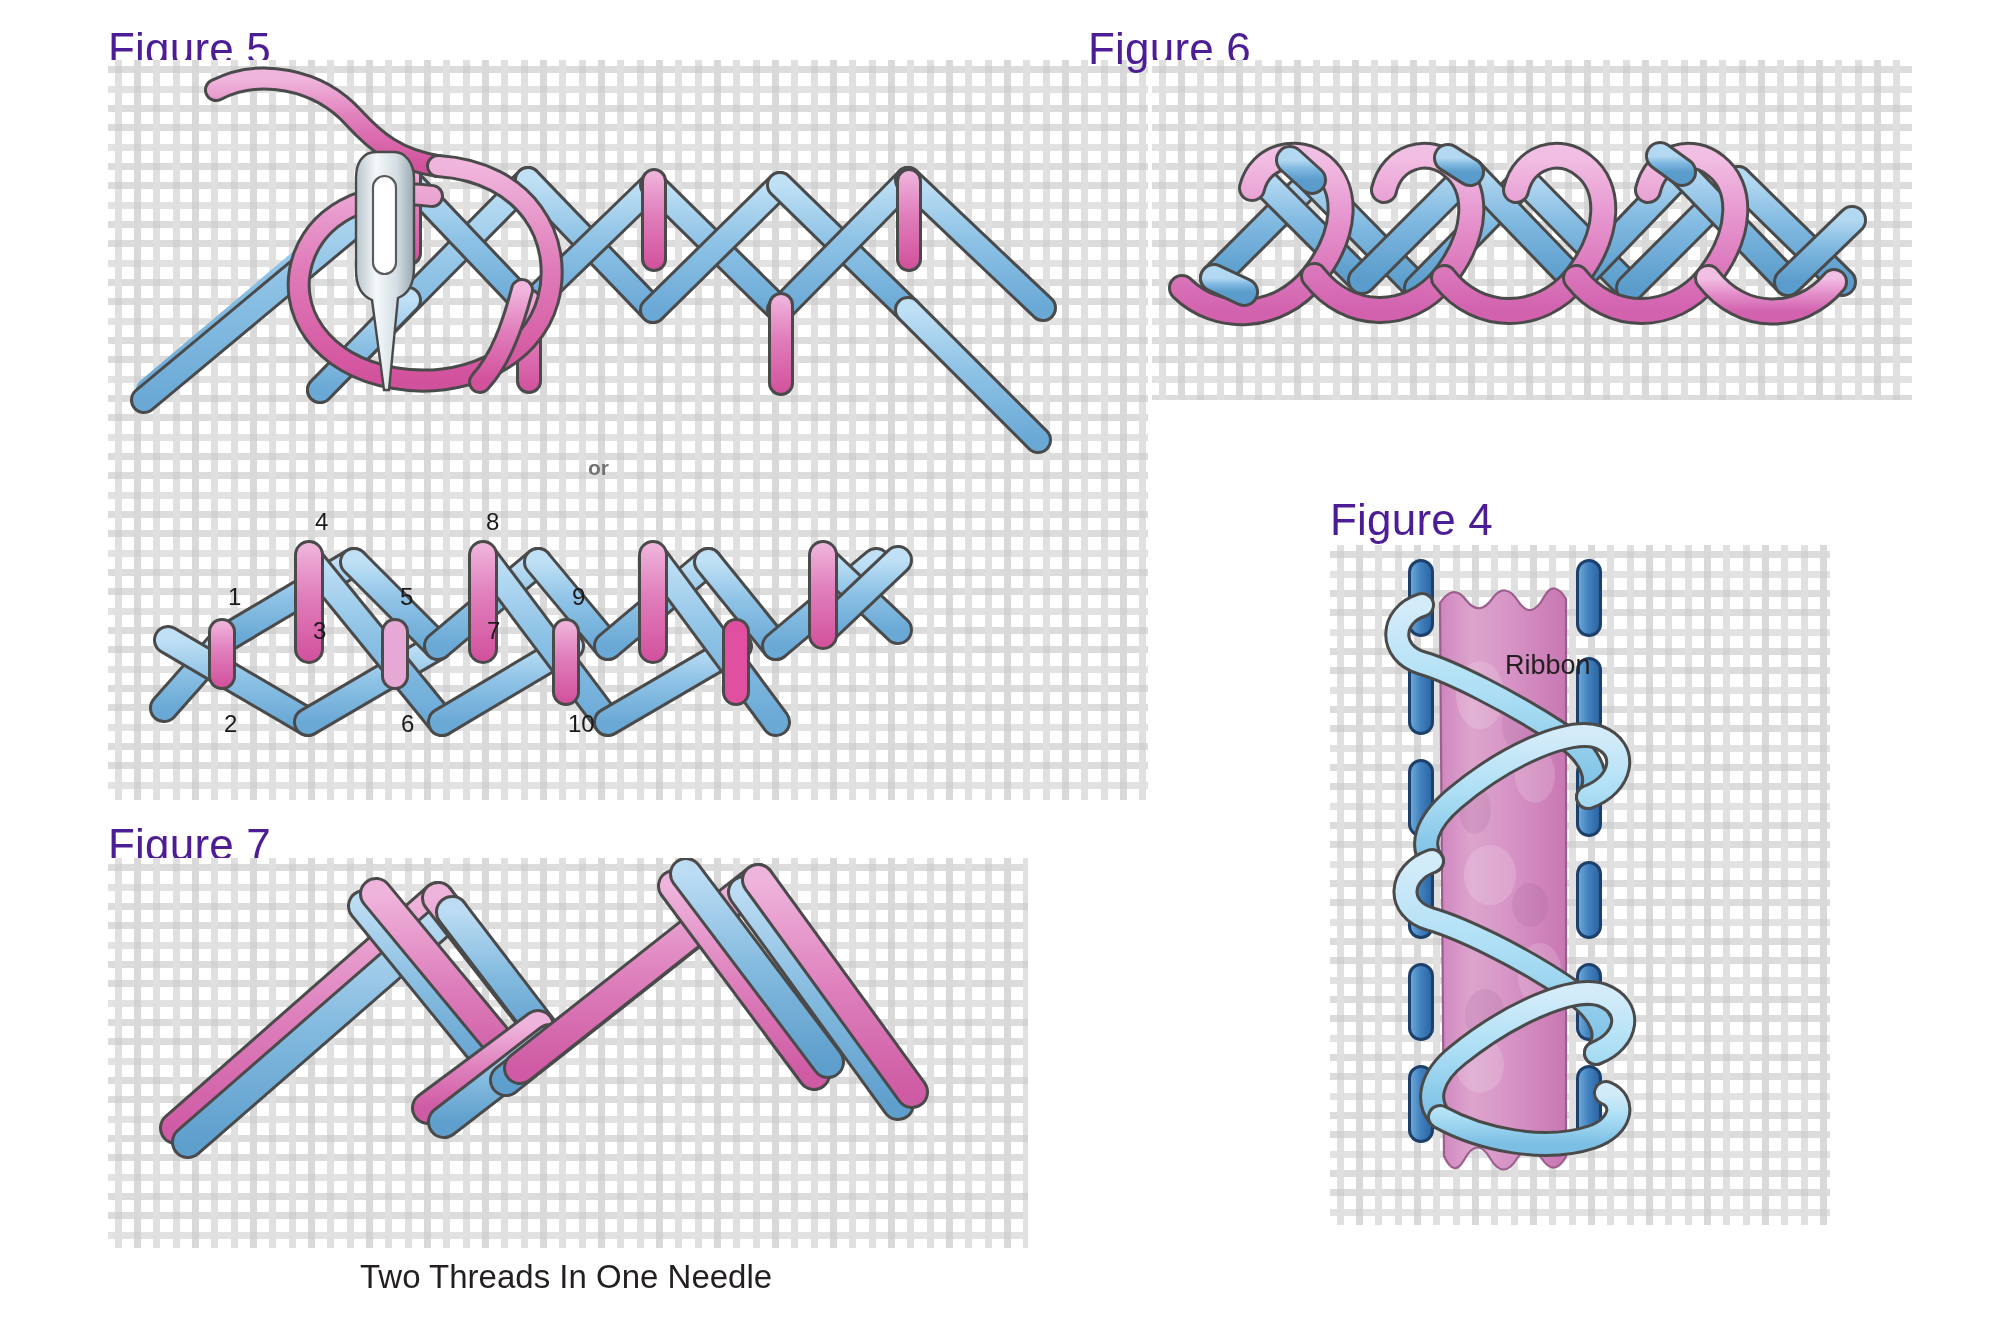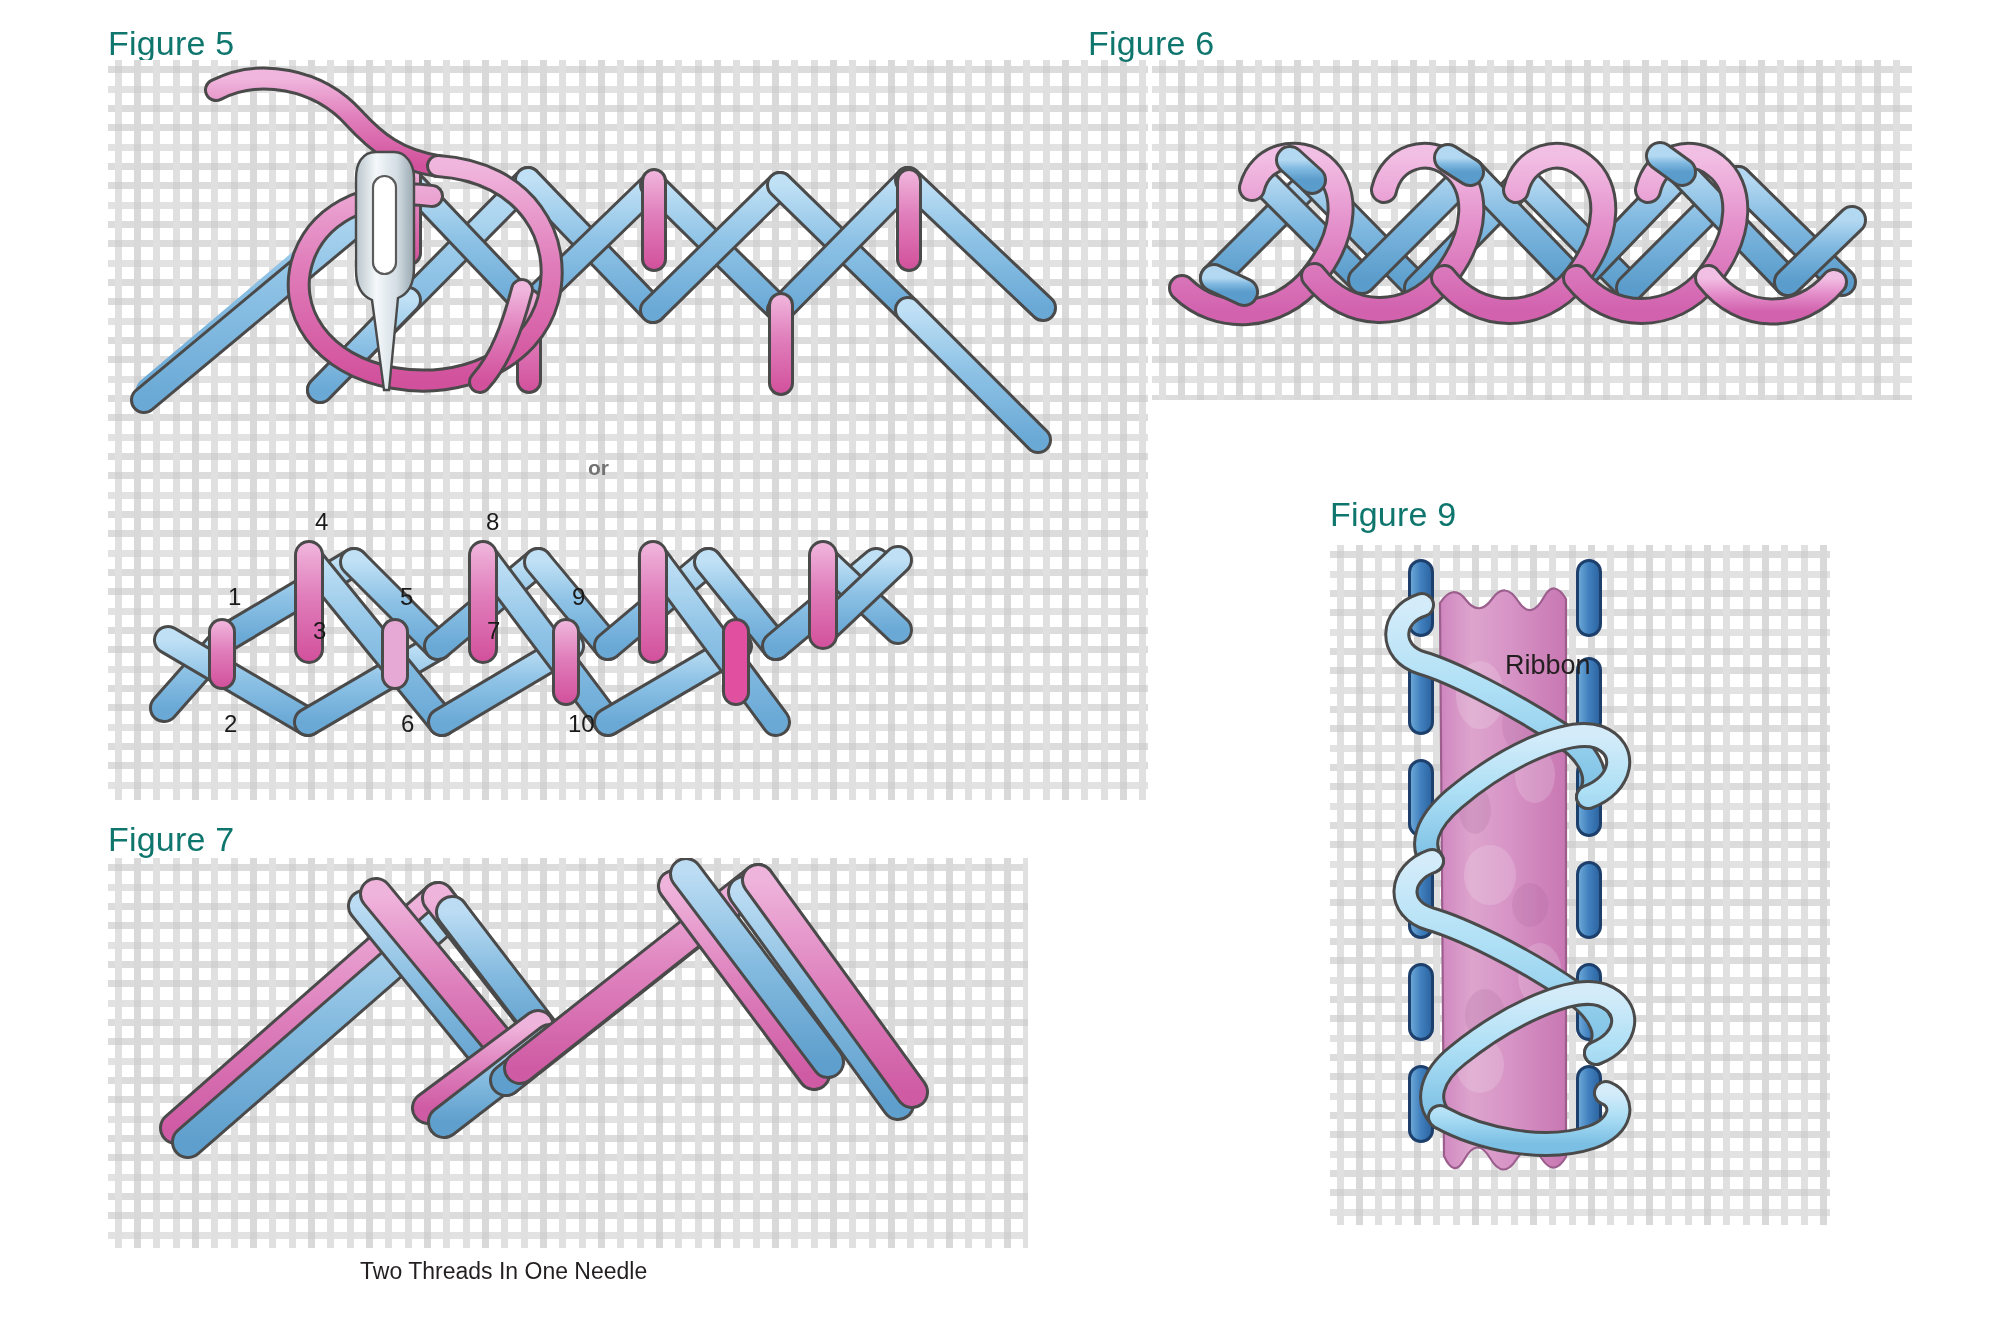--- a/index.html
+++ b/index.html
@@ -1,20 +1,20 @@
 <!DOCTYPE html>
 <html><head>
 <meta charset="utf-8">
 <style>
   html,body{margin:0;padding:0;background:#ffffff;}
   body{width:2000px;height:1323px;position:relative;overflow:hidden;
        font-family:"Liberation Sans","DejaVu Sans",sans-serif;color:#231f20;}
-  .fig-label{position:absolute;font-size:34px;color:#0f766e;letter-spacing:.2px;white-space:nowrap;}
+  .fig-label{position:absolute;font-size:44px;color:#4c1d95;letter-spacing:.2px;white-space:nowrap;}
   .panel{position:absolute;}
-  .caption{position:absolute;font-size:23px;color:#231f20;white-space:nowrap;}
+  .caption{position:absolute;font-size:33px;color:#231f20;white-space:nowrap;}
   .or-label{position:absolute;font-size:21px;font-weight:bold;color:#737373;}
   .num{position:absolute;font-size:24px;color:#1a1a1a;}
   svg{display:block;}
 </style>
 </head>
 <body>
 
 <div class="fig-label" style="left:108px;top:24px;">Figure 5</div>
 
 <div class="panel" style="left:108px;top:60px;width:1040px;height:740px;">
@@ -414,21 +414,21 @@
     <path d="M636 34 L790 246" stroke="#4a4a4a" stroke-width="34"></path>
     <path d="M636 34 L790 246" stroke="url(#blueG7)" stroke-width="28"></path>
     <path d="M650 22 L804 234" stroke="#4a4a4a" stroke-width="34"></path>
     <path d="M650 22 L804 234" stroke="url(#pinkG7)" stroke-width="28"></path>
   </g>
 </svg>
 </div>
 
 <div class="caption" style="left:360px;top:1258px;">Two Threads In One Needle</div>
 
-<div class="fig-label" style="left:1330px;top:495px;">Figure 9</div>
+<div class="fig-label" style="left:1330px;top:495px;">Figure 4</div>
 
 <div class="panel" style="left:1330px;top:545px;width:500px;height:680px;">
 <svg width="500" height="680" viewBox="0 0 500 680" xmlns="http://www.w3.org/2000/svg">
   <defs>
     <pattern id="weave8" width="58" height="58" patternUnits="userSpaceOnUse">
       <rect width="58" height="58" fill="#ffffff"></rect>
       <rect x="0" y="6" width="58" height="7" fill="#dcdcdc"></rect>
       <rect x="0" y="26" width="58" height="7" fill="#e2e2e2"></rect>
       <rect x="0" y="45" width="58" height="7" fill="#dcdcdc"></rect>
       <rect x="7" y="0" width="7" height="58" fill="#e0e0e0"></rect>

